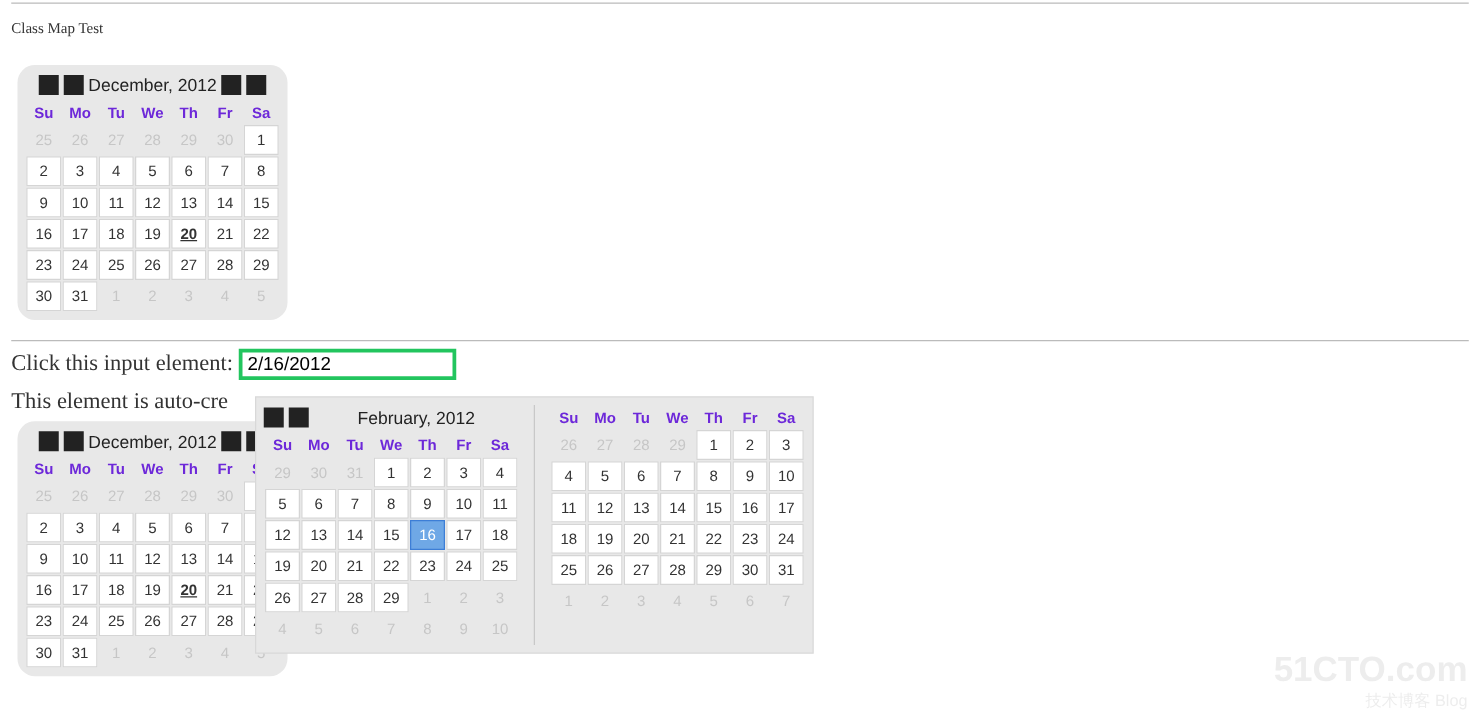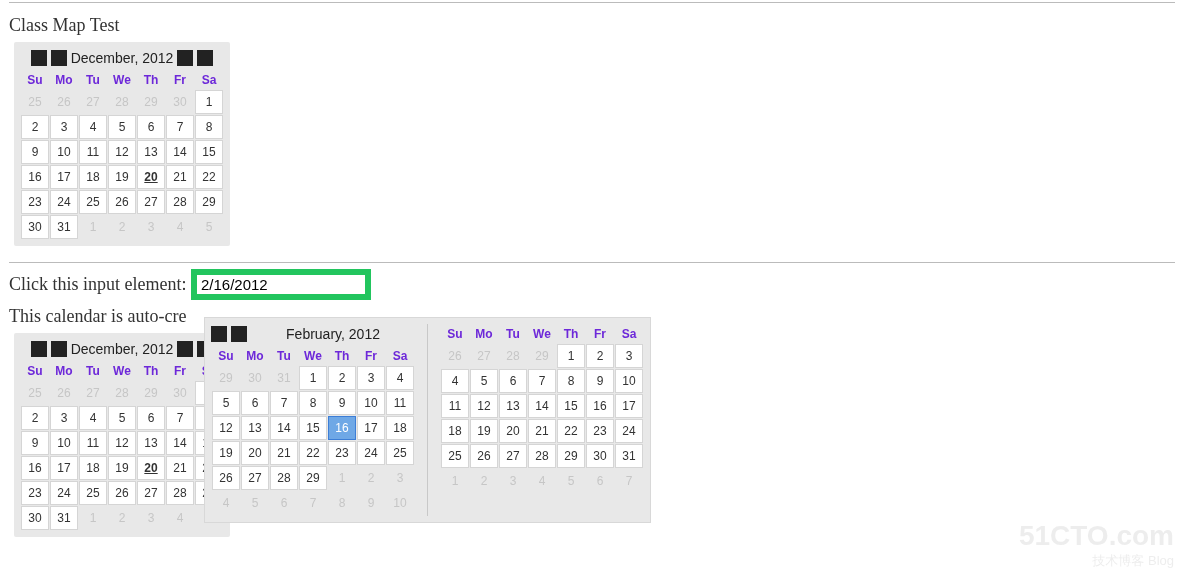--- a/index.html
+++ b/index.html
@@ -1,31 +1,31 @@
 <!DOCTYPE html>
 <html><head>
 <meta charset="utf-8">
 <style>
 body{margin:0;font-family:"Times New Roman",serif;font-size:17px;color:#333;background:#fff;width:1184px}
 hr{border:none;border-top:1px solid #bbb;margin:2px 9px}
-.section-title{margin:12px 9px 6px;font-size:18px}
+.section-title{margin:12px 9px 22px;font-size:12px}
 .inline-text{margin:6px 9px;font-size:18px}
-.cal{background:#e8e8e8;display:inline-block;padding:6px;border-radius:2px;position:relative}
+.cal{background:#e8e8e8;display:inline-block;padding:6px;border-radius:14px;position:relative}
 .cal-pos1{margin:0 0 14px 14px}
 .cal-pos2{margin:0 0 14px 14px}
 .cal-hdr{display:flex;align-items:center;justify-content:center;gap:4px;padding:2px 0 4px}
 .cal-nav{width:16px;height:16px;background:#222}
 .cal-title{font-family:Arial,sans-serif;font-size:14px;color:#222}
 .cal table{border-collapse:separate;border-spacing:1px;font-family:Arial,sans-serif;font-size:12px}
 .cal th{width:24px;height:16px;text-align:center;font-weight:bold;color:#6d28d9}
 .cal td{width:24px;height:20px;text-align:center;background:#fff;border:1px solid #d5d5d5;color:#333;cursor:pointer}
 .cal td.other{color:#c6c6c6;background:transparent;border:1px solid transparent}
 .cal td.today{text-decoration:underline;font-weight:bold}
 .cal td.sel{background:#6fa8e6;border:1px solid #3d7ed6;color:#fff}
-.date-input{font-family:Arial,sans-serif;font-size:15px;padding:1px 4px;width:160px;border:6px solid #22c55e}
+.date-input{font-family:Arial,sans-serif;font-size:15px;padding:1px 4px;width:160px;border:3px solid #22c55e}
 .popup{position:absolute;left:205px;top:318px;background:#e8e8e8;padding:6px;display:flex;gap:10px;box-shadow:0 0 0 1px #d8d8d8}
 .popup .pane{background:#e8e8e8}
 .popup .divider{width:1px;background:#c8c8c8;margin:0 2px}
 .popup .cal-hdr{justify-content:flex-start}
 .popup .cal-hdr.right{justify-content:flex-end}
 .popup .cal-title{flex:1;text-align:center}
 .watermark{position:fixed;right:10px;bottom:10px;opacity:.15;text-align:right;font-family:Arial,sans-serif;pointer-events:none}
 .watermark .w1{font-size:28px;font-weight:bold;color:#888}
 .watermark .w2{font-size:13px;color:#888}
 </style>
@@ -113,21 +113,21 @@
       </tbody>
     </table>
 </div>
 
 <hr>
 <div class="inline-text">
   <span>Click this input element:</span>
   <input class="date-input" value="2/16/2012" style="">
 </div>
 
-<div class="inline-text">This calendar is auto-cre</div>
+<div class="inline-text">This element is auto-cre</div>
 
 <div class="cal cal-pos2">
   <div class="cal-hdr">
     <span class="cal-nav"></span>
     <span class="cal-nav"></span>
     <span class="cal-title">December, 2012</span>
     <span class="cal-nav"></span>
     <span class="cal-nav"></span>
   </div>
   <table>

